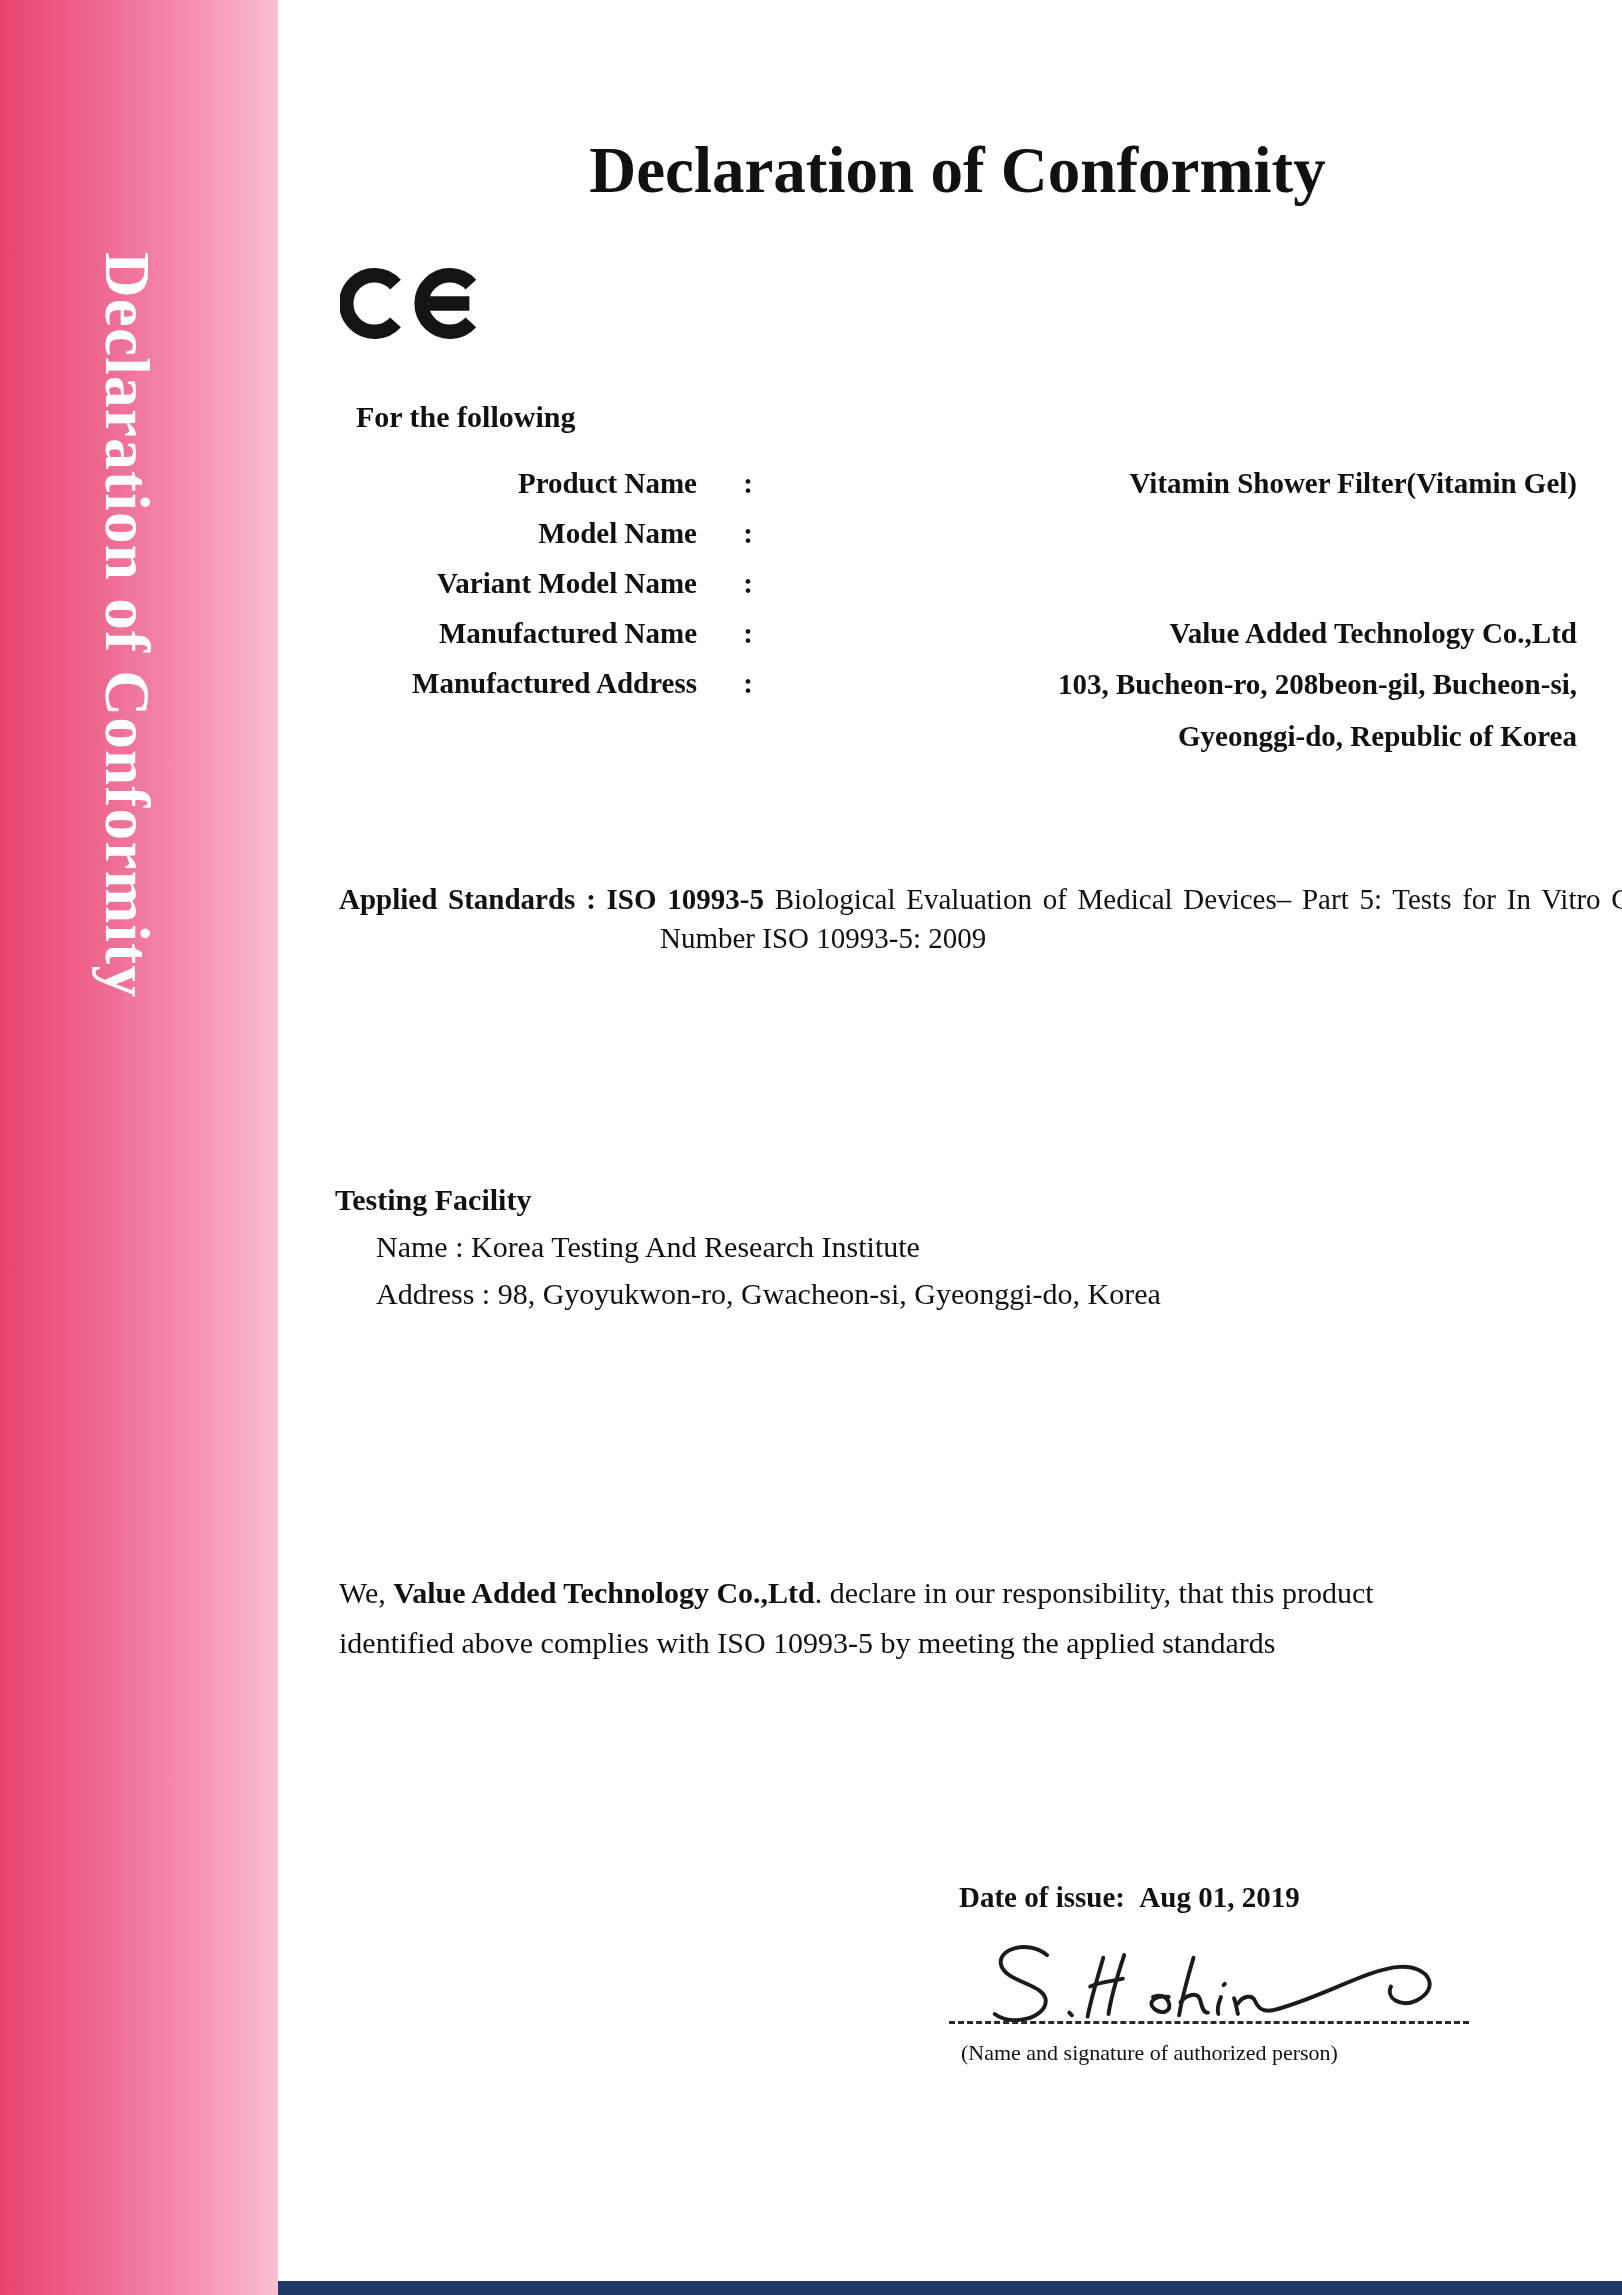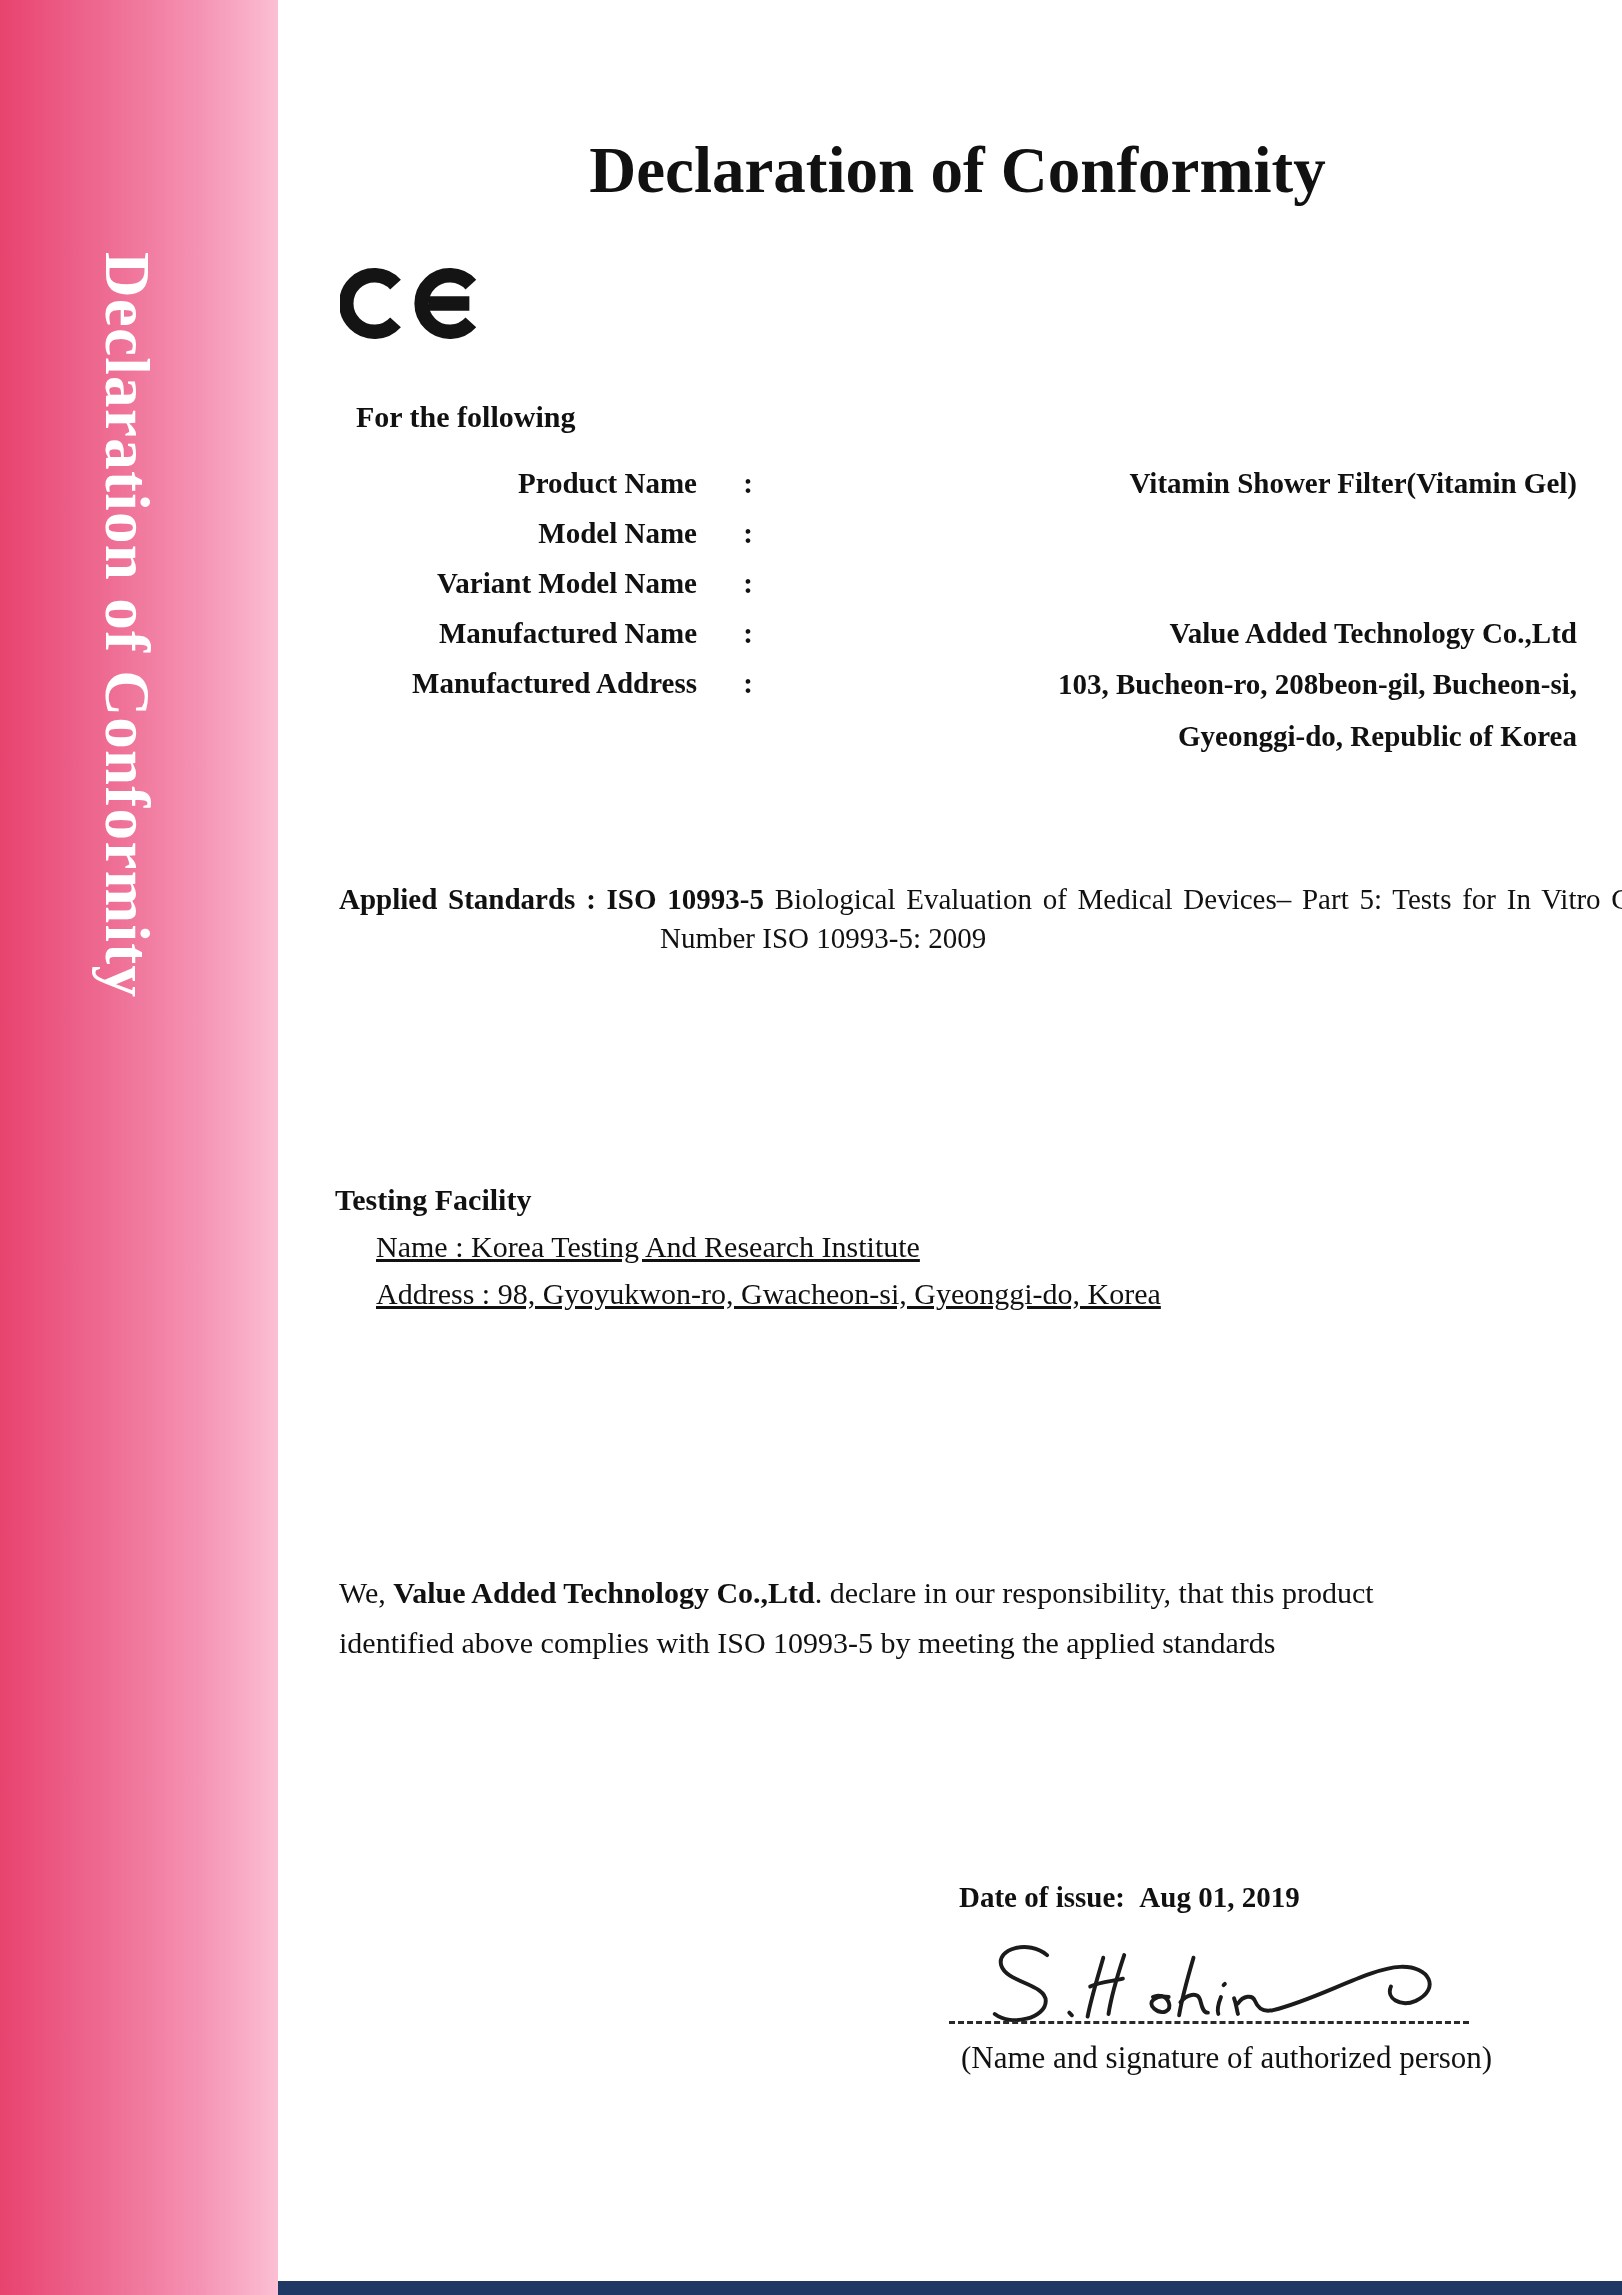--- a/index.html
+++ b/index.html
@@ -38,32 +38,32 @@
   .field-value{flex:1;margin-left:18px;}
   .field-value .addr-line{line-height:52px;}
   .applied{
     position:absolute;left:339px;top:851px;width:1230px;
     font-size:29px;line-height:39px;text-align:justify;
     padding-left:321px;text-indent:-321px;
   }
   .applied .bold{font-weight:bold;}
   .testing{position:absolute;left:335px;top:1168px;font-size:30px;margin-top:8px;}
   .testing-heading{font-weight:bold;line-height:47px;}
-  .testing-line{line-height:47px;padding-left:41px;text-decoration:underline;}
+  .testing-line{line-height:47px;padding-left:41px;}
   .declaration{
     position:absolute;left:339px;top:1538px;width:1070px;
     font-size:30px;line-height:50px;
   }
   .declaration .bold{font-weight:bold;}
   .dateline{position:absolute;left:959px;top:1881px;font-size:29px;font-weight:bold;}
   .dateline .date-value{margin-left:14.4px;}
   .sig-wrap{position:absolute;left:949px;top:1934px;width:523px;height:105px;}
   .sig-svg{width:523px;height:105px;}
   .sig-line{position:absolute;left:949px;top:2021px;width:520px;height:0;border-bottom:3.3px dashed #2a2a2a;}
-  .sig-caption{position:absolute;left:961px;top:2040px;font-size:31px;}
+  .sig-caption{position:absolute;left:961px;top:2040px;font-size:22px;}
 </style>
 </head>
 <body>
 
 <div class="side-band">
   <div class="side-band-text">Declaration of Conformity</div>
 </div>
 
 <div class="page-title">Declaration of Conformity</div>
 

